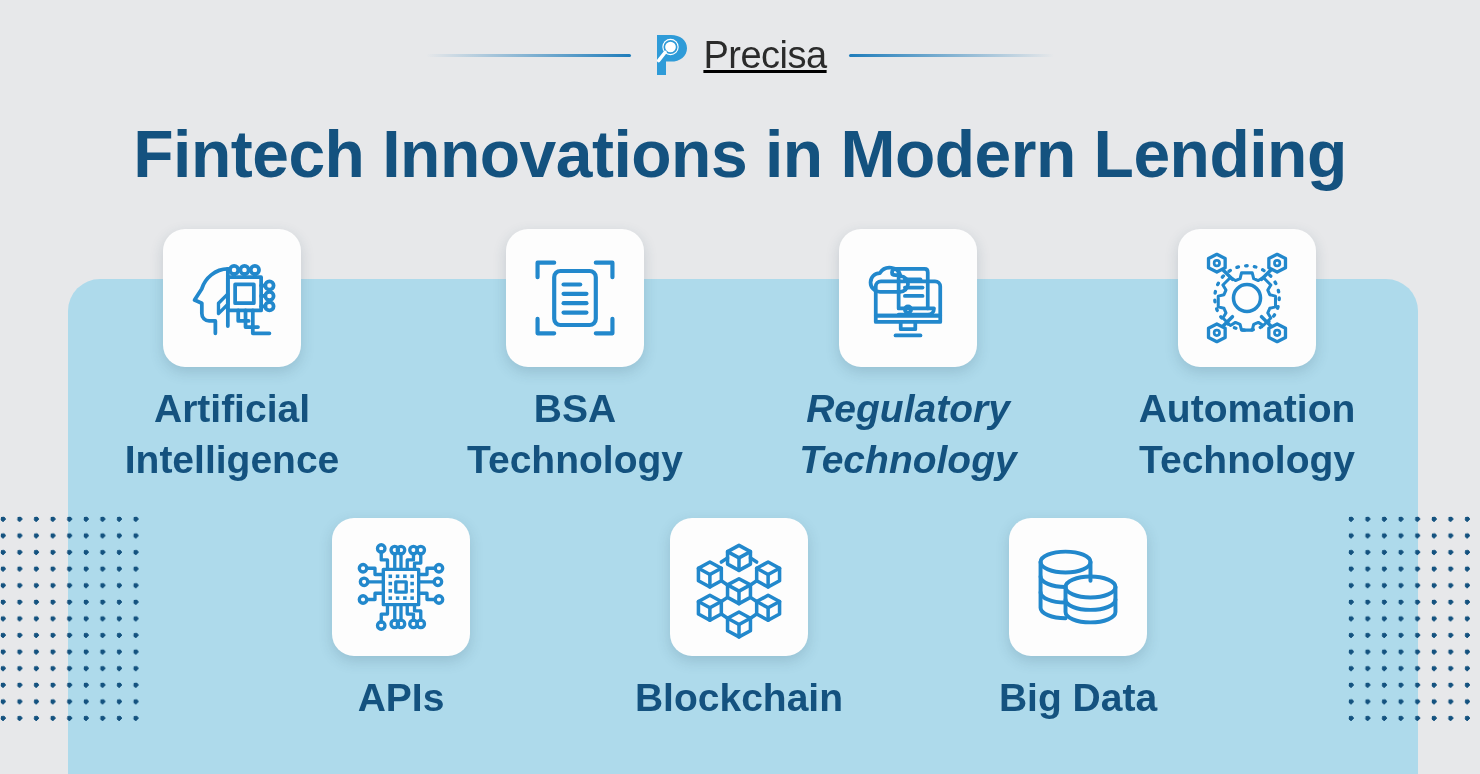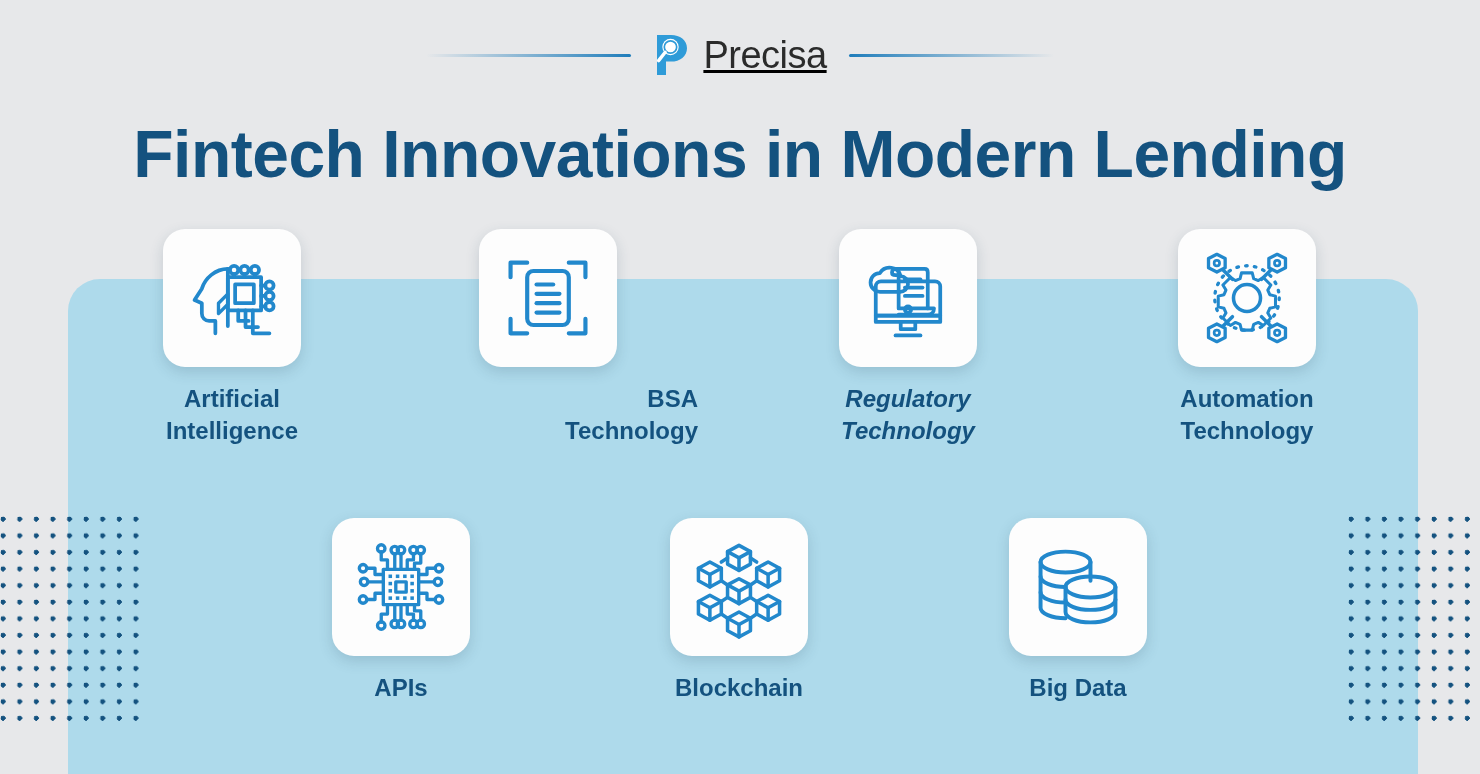--- a/index.html
+++ b/index.html
@@ -72,29 +72,29 @@
     background:#fdfdfd;
     border-radius:22px;
     box-shadow:0 5px 14px rgba(40,70,95,0.18);
     margin:0 auto;
     display:flex; align-items:center; justify-content:center;
   }
   .card svg { width:104px; height:104px; display:block; }
 
   .label {
     margin-top:16px;
-    font-size:24px; font-weight:bold; color:#14527f;
+    font-size:39px; font-weight:bold; color:#14527f;
     line-height:1.32;
     white-space:pre-line;
   }
 
   
   .r1 { top:229px; width:300px; }
   .p1 { left:82px;  }
-  .p2 { left:398px;text-align:right; }
+  .p2 { left:425px; }
   .p3 { left:758px;font-style:italic; }
   .p4 { left:1097px;}
 
   
   .r2 { top:518px; width:300px; }
   .q1 { left:251px; }
   .q2 { left:589px; }
   .q3 { left:928px; }
 </style>
 </head>

